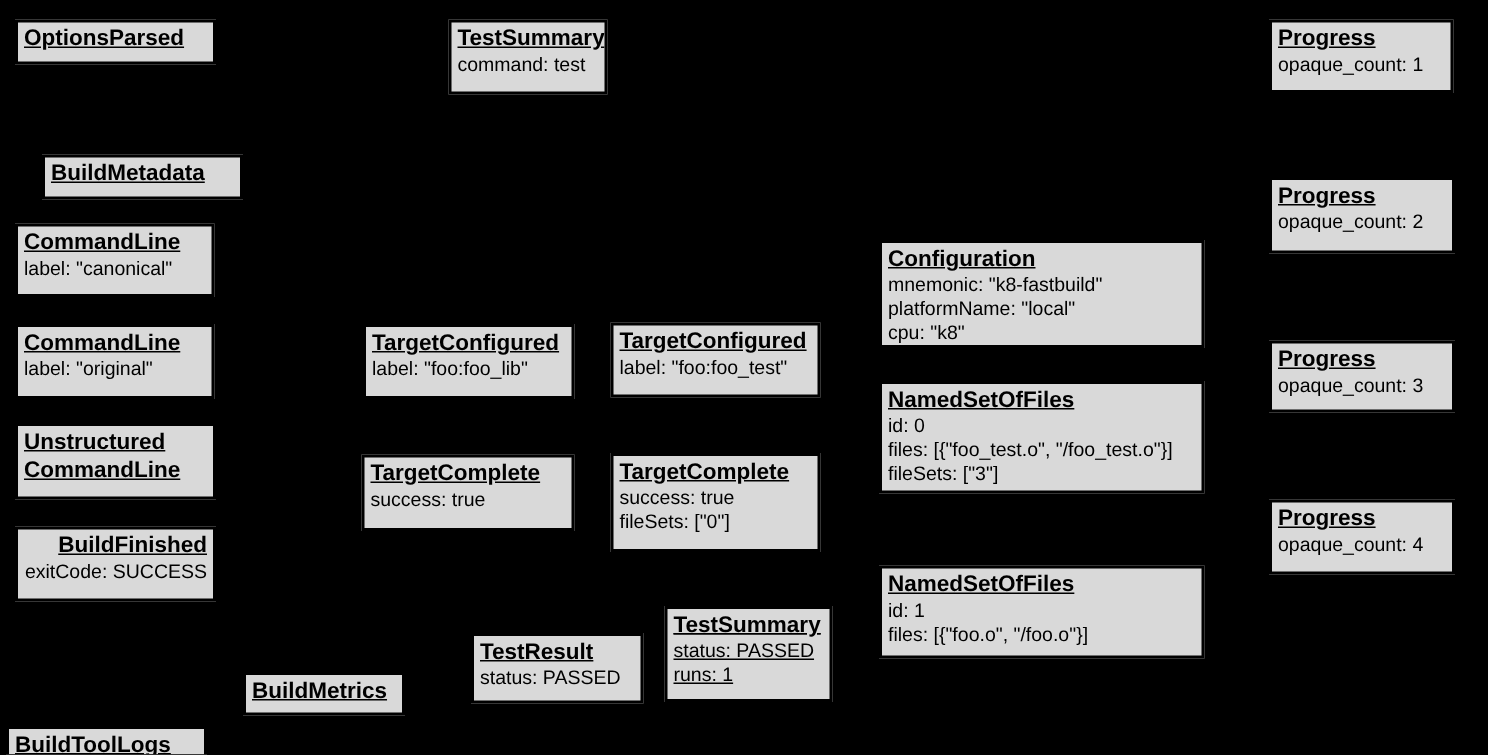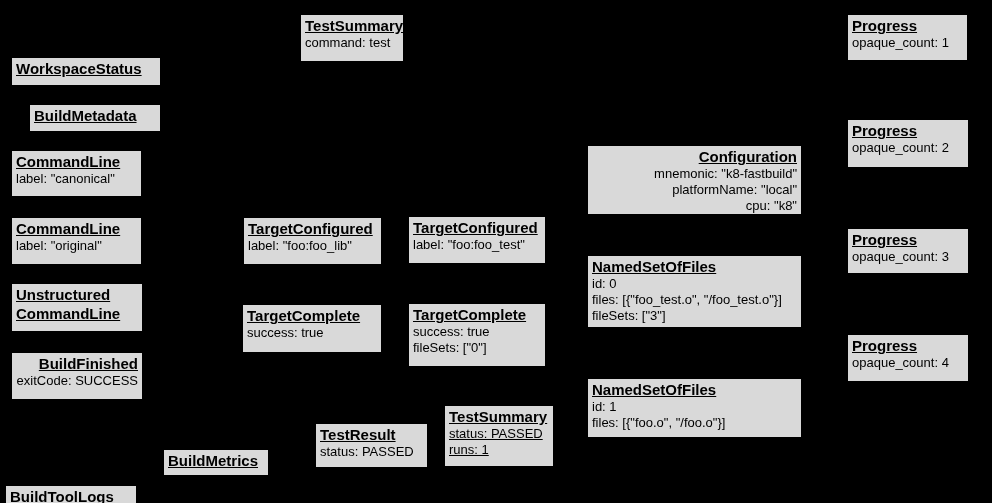--- a/index.html
+++ b/index.html
@@ -34,22 +34,22 @@
   .node-body {
     font-size: 13px;
     line-height: 16px;
     white-space: pre-line;
   }
 </style>
 </head>
 <body>
 
 <div class="canvas">
-    <div class="node" style="left: 10px; top: 56px; width: 152px; height: 31px;">
-      <div class="node-title">WorkspaceStatus</div>
+    <div class="node" style="left: 10px; top: 13px; width: 134px; height: 30px;">
+      <div class="node-title">OptionsParsed</div>
     </div>
     <div class="node" style="left: 28px; top: 103px; width: 134px; height: 30px;">
       <div class="node-title">BuildMetadata</div>
     </div>
     <div class="node" style="left: 10px; top: 149px; width: 133px; height: 49px;">
       <div class="node-title">CommandLine</div>
       <div class="node-body">label: "canonical"</div>
     </div>
     <div class="node" style="left: 10px; top: 216px; width: 133px; height: 50px;">
       <div class="node-title">CommandLine</div>
@@ -92,21 +92,21 @@
     </div>
     <div class="node" style="left: 314px; top: 422px; width: 115px; height: 47px;">
       <div class="node-title">TestResult</div>
       <div class="node-body">status: PASSED</div>
     </div>
     <div class="node" style="left: 443px; top: 404px; width: 112px; height: 64px; text-decoration: underline;">
       <div class="node-title">TestSummary</div>
       <div class="node-body">status: PASSED
 runs: 1</div>
     </div>
-    <div class="node" style="left: 586px; top: 144px; width: 217px; height: 72px; text-align: right;">
+    <div class="node" style="left: 586px; top: 160px; width: 217px; height: 72px;">
       <div class="node-title">Configuration</div>
       <div class="node-body">mnemonic: "k8-fastbuild"
 platformName: "local"
 cpu: "k8"</div>
     </div>
     <div class="node" style="left: 586px; top: 254px; width: 217px; height: 75px;">
       <div class="node-title">NamedSetOfFiles</div>
       <div class="node-body">id: 0
 files: [{"foo_test.o", "/foo_test.o"}]
 fileSets: ["3"]</div>

